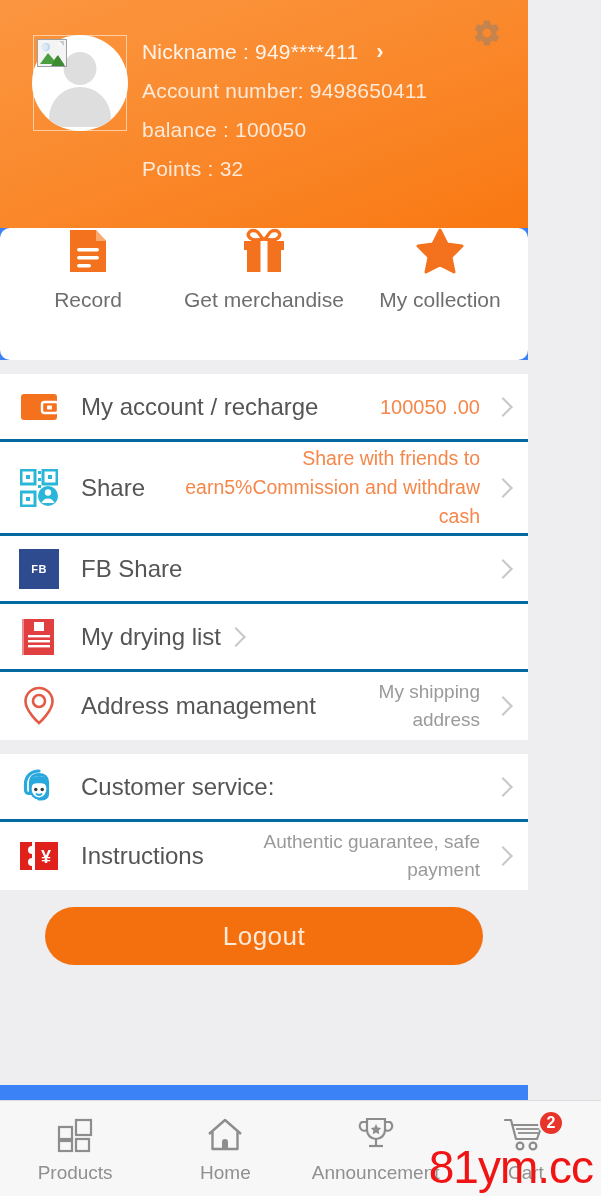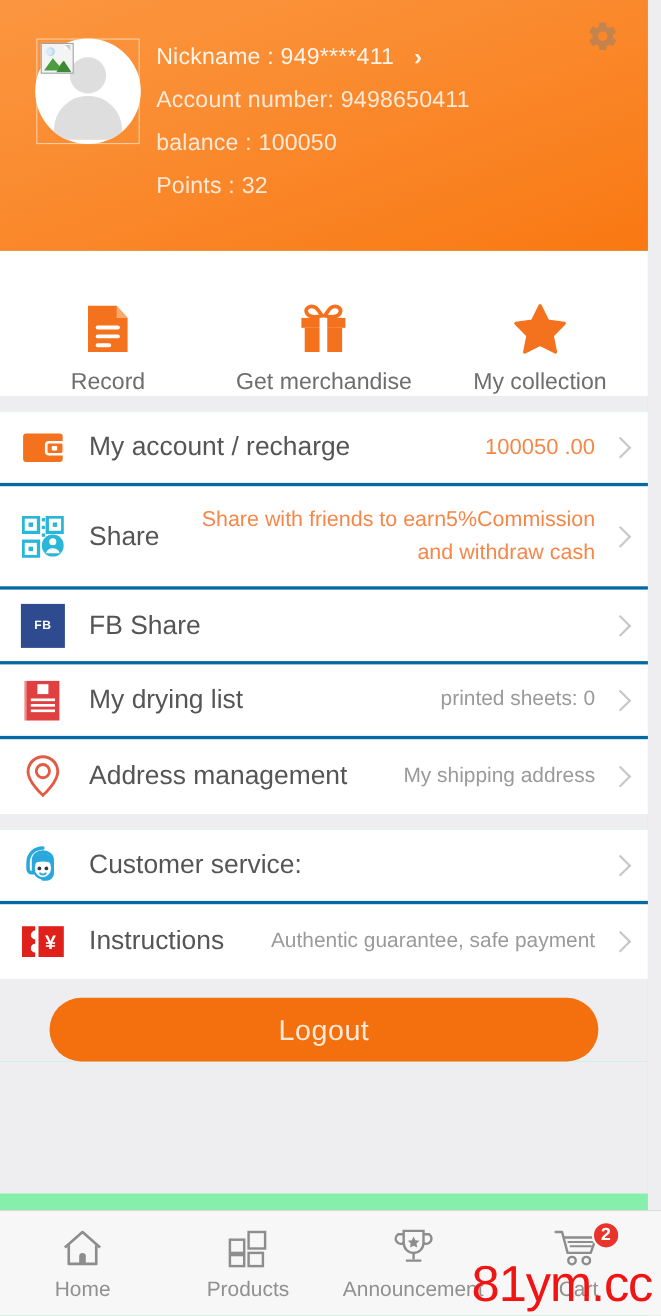--- a/index.html
+++ b/index.html
@@ -2,21 +2,21 @@
 <html><head>
 <meta charset="utf-8">
 <style>
   * { box-sizing: border-box; margin: 0; padding: 0; }
   html, body {
     width: 601px; height: 1196px;
     font-family: "Liberation Sans", sans-serif;
     background: #eeeef1;
     overflow: hidden;
   }
-  .phone { position: relative; width: 589px; height: 1196px; background: #86efac; }
+  .phone { position: relative; width: 528px; height: 1196px; background: #3b82f6; }
 
   
   .header {
     position: relative;
     height: 228px;
     background: linear-gradient(160deg, #fb9640 0%, #fa8a2e 45%, #f97812 100%);
     overflow: hidden;
   }
   .gear-btn {
     position: absolute; top: 12px; right: 20px;
@@ -63,21 +63,21 @@
   }
   .info-line.name { color: #fff4ea; }
   .chev-w {
     margin-left: 18px; font-size: 22px; font-weight: bold; color: #fff4ea;
     line-height: 1;
   }
 
   
   .quick {
     display: flex; background: #fff;
-    height: 132px; align-items: flex-end;
+    height: 132px; align-items: flex-start; border-radius: 10px;
   }
   .quick-item {
     flex: 1; display: flex; flex-direction: column;
     align-items: center; justify-content: center; gap: 14px;
   }
   .quick-label { font-size: 21px; color: #6e6e6e; }
 
   
   .gap { height: 14px; background: #eeeef1; }
   .section { background: #fff; }
@@ -285,21 +285,20 @@
         <svg width="34" height="38" viewBox="0 0 34 38">
           <rect x="2" y="1" width="30" height="36" fill="#e0403f"></rect>
           <rect x="12" y="4" width="10" height="9" fill="#fff"></rect>
           <rect x="6" y="17" width="22" height="2.4" fill="#fff"></rect>
           <rect x="6" y="22" width="22" height="2.4" fill="#fff"></rect>
           <rect x="6" y="27" width="22" height="2.4" fill="#fff"></rect>
           <rect x="0" y="1" width="2" height="36" fill="#e0403f" opacity=".6"></rect>
         </svg>
       </div>
       <div class="row-label">My drying list</div>
-      <div class="row-value">printed sheets: 0</div>
       <div class="chev"></div>
     </div>
 
     <div class="row">
       <div class="row-icon">
         <svg width="34" height="40" viewBox="0 0 34 40">
           <path d="M17 2 C9.5 2 3.5 8 3.5 15.5 C3.5 25 17 37 17 37 C17 37 30.5 25 30.5 15.5 C30.5 8 24.5 2 17 2 Z" fill="none" stroke="#e35b45" stroke-width="2.6"></path>
           <circle cx="17" cy="15" r="6" fill="none" stroke="#e35b45" stroke-width="2.6"></circle>
         </svg>
       </div>
@@ -346,38 +345,38 @@
   <div class="logout-wrap">
     <button class="logout-btn">Logout</button>
   </div>
   <div class="filler" style="height:120px"></div>
 
   <div class="bottom-nav">
 
     <div class="nav-item">
       <div class="nav-ico">
         <svg width="40" height="36" viewBox="0 0 40 36">
-          <path d="M4 17 L20 3 L36 17" fill="none" stroke="#8d8d8d" stroke-width="2.4" stroke-linejoin="round"></path>
-          <path d="M7.5 15 L7.5 32 L32.5 32 L32.5 15" fill="none" stroke="#8d8d8d" stroke-width="2.4" stroke-linejoin="round"></path>
-          <path d="M17 32 L17 25 a3 3 0 0 1 6 0 L23 32 Z" fill="#8d8d8d"></path>
-        </svg>
-      </div>
-      <div class="nav-label">Home</div>
-    </div>
-
-    <div class="nav-item">
-      <div class="nav-ico">
-        <svg width="40" height="36" viewBox="0 0 40 36">
           <rect x="4" y="10" width="13" height="12" fill="none" stroke="#8d8d8d" stroke-width="2.2"></rect>
           <rect x="21" y="3" width="15" height="15" fill="none" stroke="#8d8d8d" stroke-width="2.2"></rect>
           <rect x="4" y="24" width="13" height="10" fill="none" stroke="#8d8d8d" stroke-width="2.2"></rect>
           <rect x="21" y="22" width="13" height="12" fill="none" stroke="#8d8d8d" stroke-width="2.2"></rect>
         </svg>
       </div>
       <div class="nav-label">Products</div>
+    </div>
+
+    <div class="nav-item">
+      <div class="nav-ico">
+        <svg width="40" height="36" viewBox="0 0 40 36">
+          <path d="M4 17 L20 3 L36 17" fill="none" stroke="#8d8d8d" stroke-width="2.4" stroke-linejoin="round"></path>
+          <path d="M7.5 15 L7.5 32 L32.5 32 L32.5 15" fill="none" stroke="#8d8d8d" stroke-width="2.4" stroke-linejoin="round"></path>
+          <path d="M17 32 L17 25 a3 3 0 0 1 6 0 L23 32 Z" fill="#8d8d8d"></path>
+        </svg>
+      </div>
+      <div class="nav-label">Home</div>
     </div>
 
     <div class="nav-item">
       <div class="nav-ico">
         <svg width="40" height="38" viewBox="0 0 40 38">
           <path d="M11 3 H29 V14 a9 9 0 0 1 -18 0 Z" fill="none" stroke="#8d8d8d" stroke-width="2.2"></path>
           <path d="M11 6 H6 a4 4 0 0 0 5 8" fill="none" stroke="#8d8d8d" stroke-width="2.2"></path>
           <path d="M29 6 H34 a4 4 0 0 1 -5 8" fill="none" stroke="#8d8d8d" stroke-width="2.2"></path>
           <path d="M20 8 L21.6 11.4 L25.3 11.9 L22.6 14.5 L23.3 18.2 L20 16.4 L16.7 18.2 L17.4 14.5 L14.7 11.9 L18.4 11.4 Z" fill="#8d8d8d"></path>
           <path d="M20 23 L20 29" stroke="#8d8d8d" stroke-width="2.2"></path>

